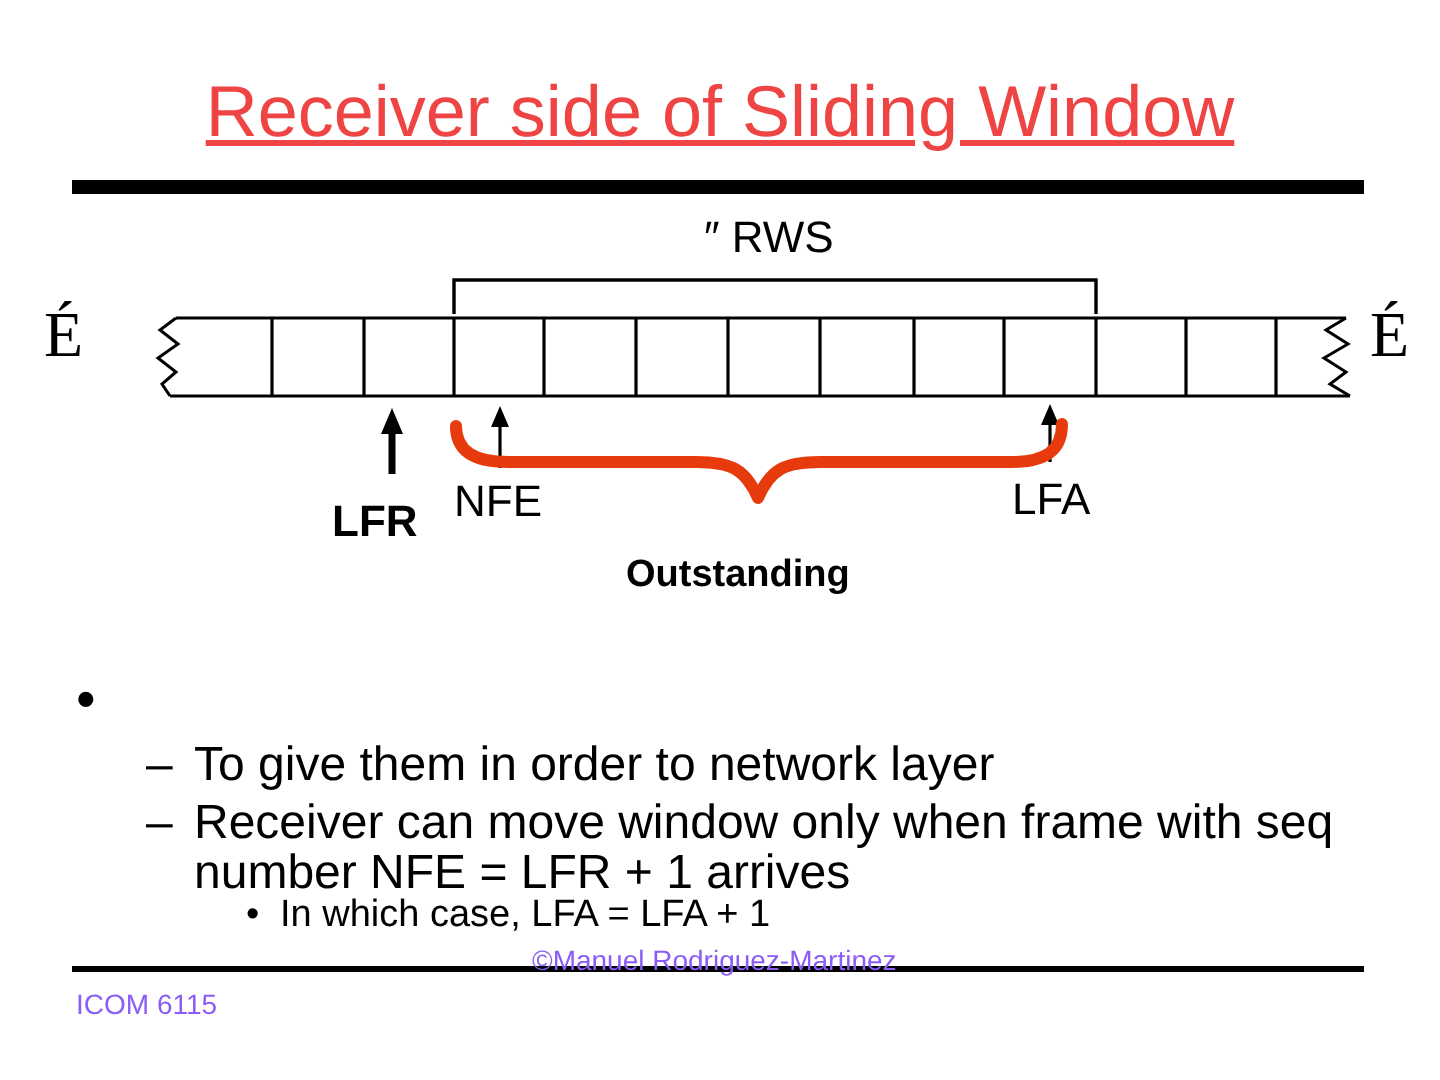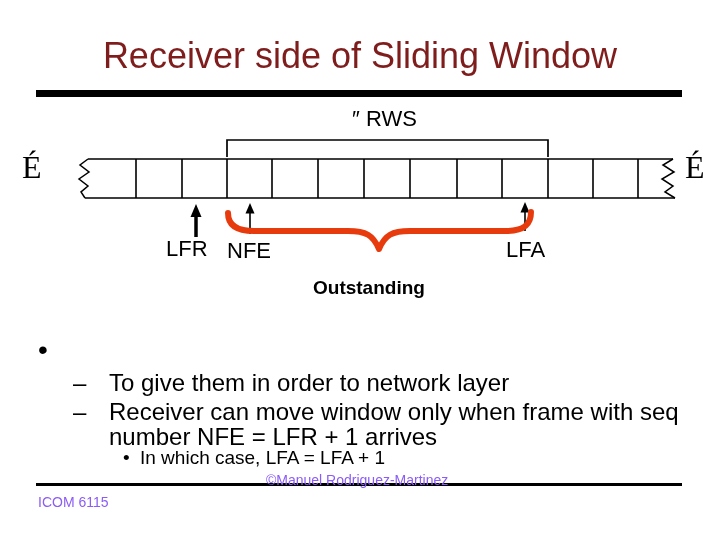--- a/index.html
+++ b/index.html
@@ -12,23 +12,24 @@
     color: #000;
   }
   .abs { position: absolute; }
 
   
   .slide-title {
     left: 0; top: 36px; width: 720px;
     text-align: center;
     font-size: 36px;
     line-height: 40px;
-    color: #7f1d1d;
+    color: #ef4444;
     letter-spacing: 0px;
     white-space: nowrap;
+    text-decoration: underline;
   }
   .title-rule {
     left: 36px; top: 90px; width: 646px; height: 7px;
     background: #000;
   }
 
   
   svg.diagram-svg { left: 0; top: 0; width: 720px; height: 540px; }
 
   .ellipsis {
@@ -37,39 +38,39 @@
   }
   .ellipsis-left  { left: 22px;  top: 150px; }
   .ellipsis-right { left: 685px; top: 150px; }
 
   .rws-label {
     left: 352px; top: 107px;
     font-size: 22px; line-height: 24px;
     white-space: nowrap;
   }
   .ptr-label { font-size: 22px; line-height: 24px; white-space: nowrap; }
-  .lfr-label { left: 166px; top: 237px; font-weight: normal; }
+  .lfr-label { left: 166px; top: 249px; font-weight: bold; }
   .nfe-label { left: 227px; top: 239px; }
   .lfa-label { left: 506px; top: 238px; }
 
   .outstanding-label {
     left: 313px; top: 277px;
     font-size: 19px; font-weight: bold; line-height: 21px;
   }
 
   
   .bullet-line { white-space: normal; }
   .bullet-glyph { position: absolute; left: 0; top: 0; }
 
   .b1 { left: 38px; top: 335px; width: 660px; font-size: 28px; line-height: 30px; padding-left: 0; }
   .b1 .bullet-text { margin-left: 28px; display: inline-block; }
   .b1 .bullet-glyph { font-size: 28px; }
 
   .s1 { left: 73px; top: 370px; width: 620px; font-size: 24px; line-height: 25px; }
-  .s1 .bullet-text, .s2 .bullet-text { margin-left: 36px; display: inline-block; vertical-align: top; }
+  .s1 .bullet-text, .s2 .bullet-text { margin-left: 24px; display: inline-block; vertical-align: top; }
 
   .s2 { left: 73px; top: 399px; width: 610px; font-size: 24px; line-height: 25px; }
   .s2 .bullet-text { width: 585px; }
 
   .ss { left: 123px; top: 447px; width: 560px; font-size: 19px; line-height: 21px; }
   .ss .bullet-text { margin-left: 17px; display: inline-block; }
 
   
   .footer-rule { left: 36px; top: 483px; width: 646px; height: 3px; background: #000; }
   .footer-text { font-size: 14px; line-height: 16px; color: #8b5cf6; white-space: nowrap; }

